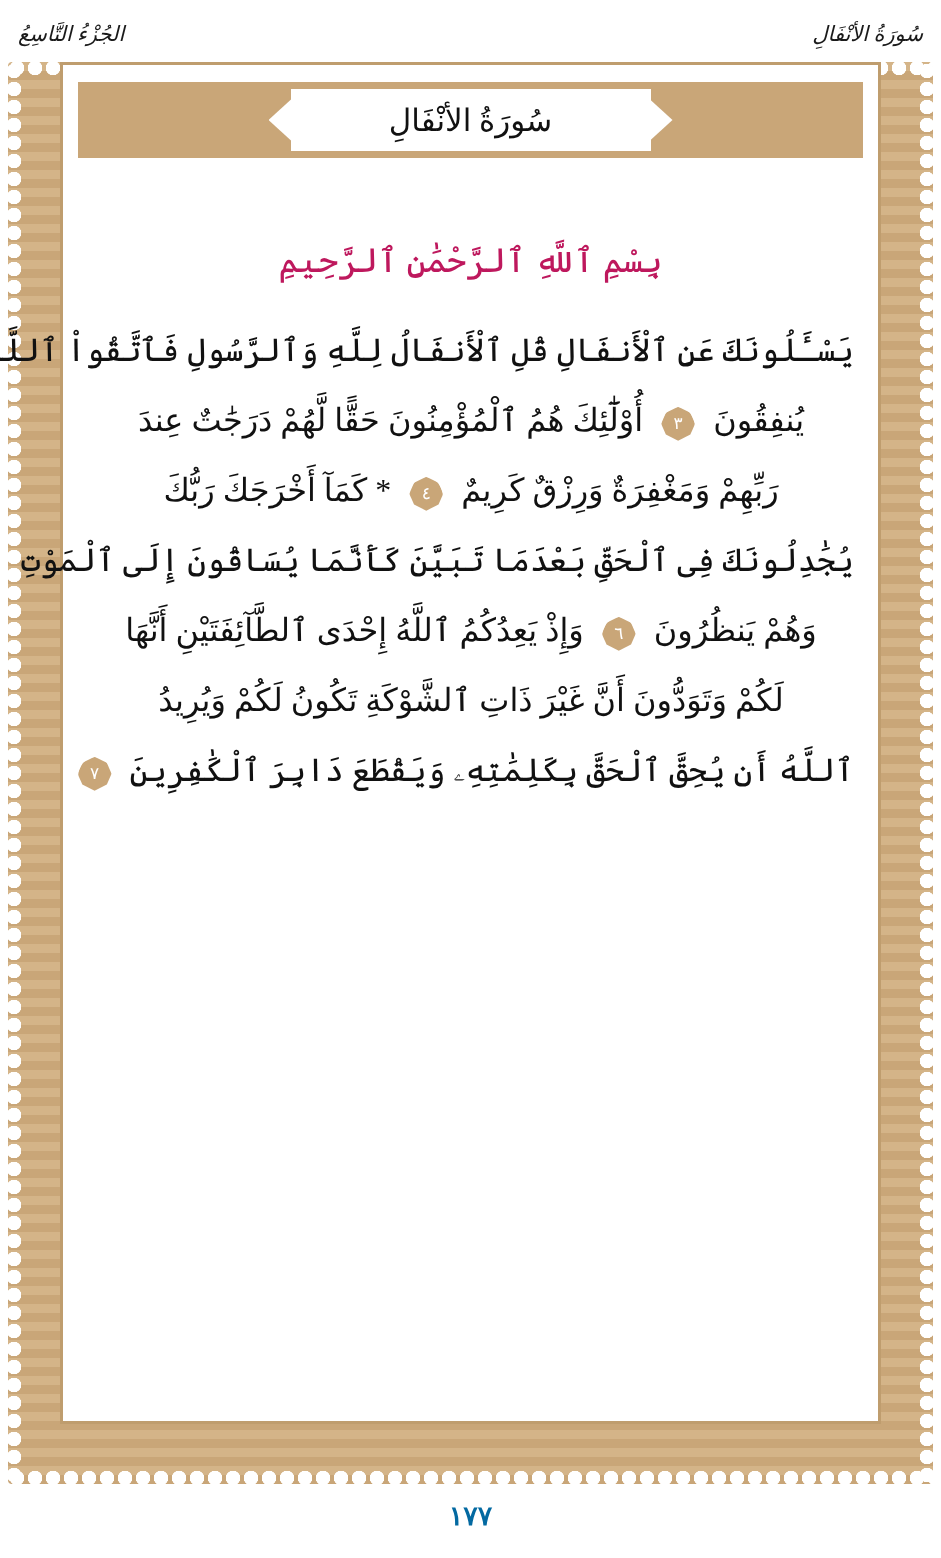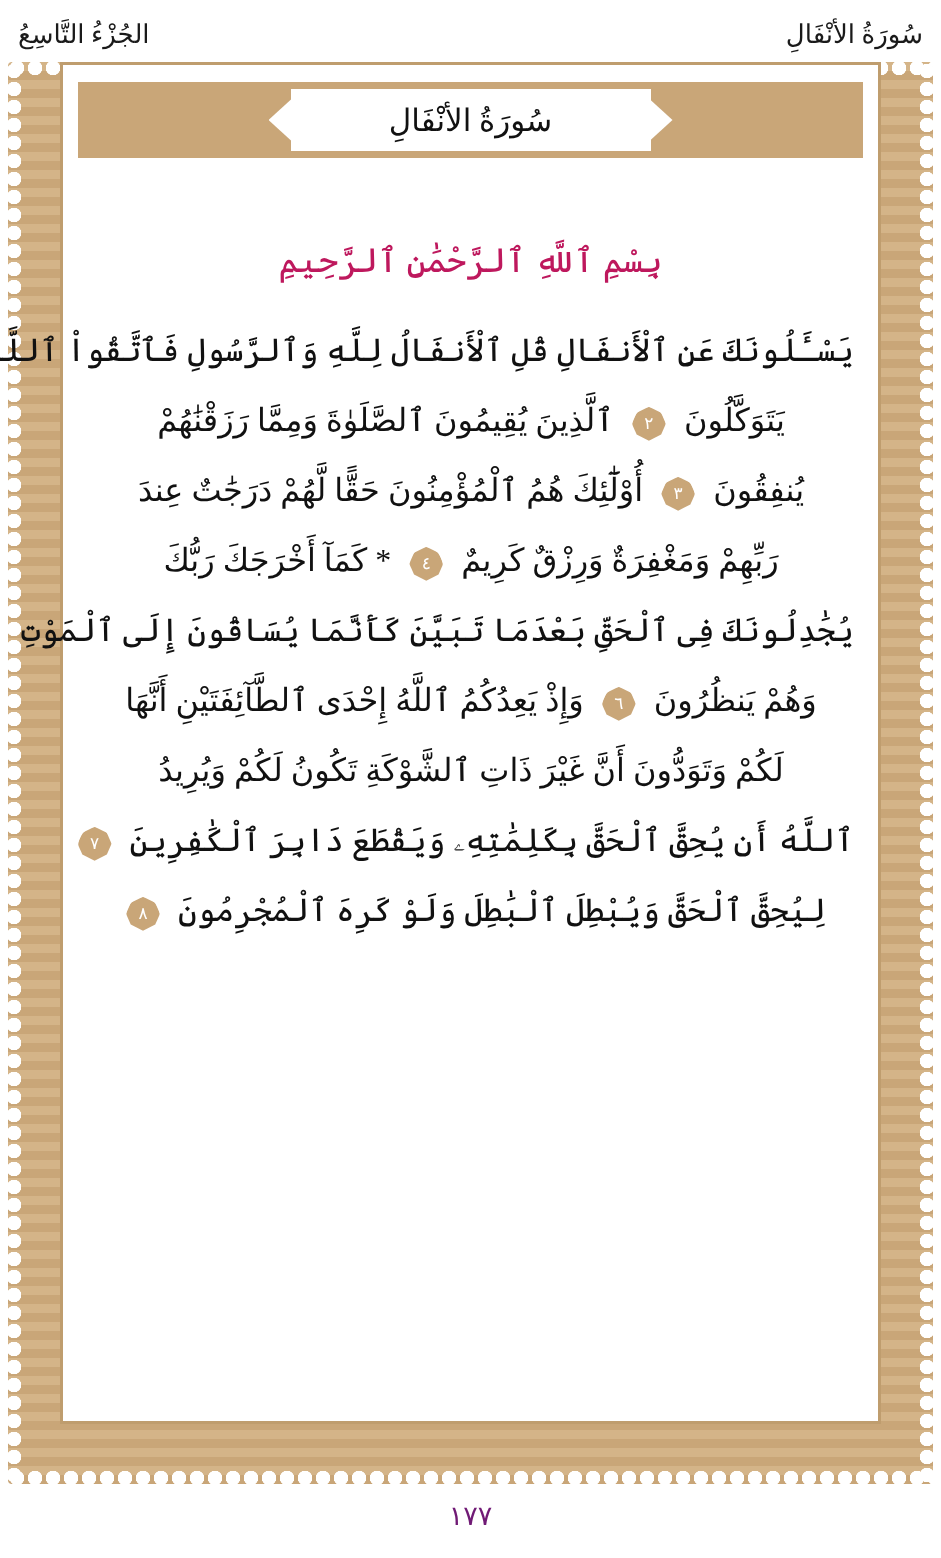--- a/index.html
+++ b/index.html
@@ -24,25 +24,26 @@
     right: 0;
     height: 40px;
     display: flex;
     flex-direction: row-reverse;
     justify-content: space-between;
     align-items: center;
     padding: 0 18px;
     box-sizing: border-box;
   }
   .page-header .hdr {
-    font-size: 26px;
+    font-size: 21px;
     color: #1a1a1a;
     letter-spacing: 0;
     white-space: nowrap;
     font-family: "Liberation Serif", "DejaVu Serif", serif;
+    font-style: italic;
   }
 
   
   .frame-outer {
     position: absolute;
     top: 62px;
     left: 8px;
     width: 925px;
     height: 1422px;
     box-sizing: border-box;
@@ -177,21 +178,22 @@
     font-family: "Liberation Serif", "DejaVu Serif", serif;
   }
 
   
   .page-number {
     position: absolute;
     left: 0; right: 0;
     top: 1500px;
     text-align: center;
     font-size: 27px;
-    color: #701a75;
+    color: #0369a1;
+    font-weight: bold;
   }
 </style>
 </head>
 <body>
 
 <div class="page">
 
   <div class="page-header">
     <span class="hdr">الجُزْءُ التَّاسِعُ</span>
     <span class="hdr">سُورَةُ الأنْفَالِ</span>
@@ -212,25 +214,20 @@
     </div>
   </div>
 
   <div class="basmala">بِسْمِ ٱللَّهِ ٱلرَّحْمَٰنِ ٱلرَّحِيمِ</div>
 
   <div class="quran-body">
     <div class="aya-line">
       <span>يَسْـَٔلُونَكَ عَنِ ٱلْأَنفَالِ قُلِ ٱلْأَنفَالُ لِلَّهِ وَٱلرَّسُولِ فَٱتَّقُواْ ٱللَّهَ</span>
     </div>
     <div class="aya-line">
-      <span>يَتَوَكَّلُونَ</span>
-      <span class="marker">٢</span>
-      <span>ٱلَّذِينَ يُقِيمُونَ ٱلصَّلَوٰةَ وَمِمَّا رَزَقْنَٰهُمْ</span>
-    </div>
-    <div class="aya-line">
       <span>يُنفِقُونَ</span>
       <span class="marker">٣</span>
       <span>أُوْلَٰٓئِكَ هُمُ ٱلْمُؤْمِنُونَ حَقًّا لَّهُمْ دَرَجَٰتٌ عِندَ</span>
     </div>
     <div class="aya-line">
       <span>رَبِّهِمْ وَمَغْفِرَةٌ وَرِزْقٌ كَرِيمٌ</span>
       <span class="marker">٤</span>
       <span>* كَمَآ أَخْرَجَكَ رَبُّكَ</span>
     </div>
     <div class="aya-line">
@@ -241,21 +238,17 @@
       <span class="marker">٦</span>
       <span>وَإِذْ يَعِدُكُمُ ٱللَّهُ إِحْدَى ٱلطَّآئِفَتَيْنِ أَنَّهَا</span>
     </div>
     <div class="aya-line">
       <span>لَكُمْ وَتَوَدُّونَ أَنَّ غَيْرَ ذَاتِ ٱلشَّوْكَةِ تَكُونُ لَكُمْ وَيُرِيدُ</span>
     </div>
     <div class="aya-line">
       <span>ٱللَّهُ أَن يُحِقَّ ٱلْحَقَّ بِكَلِمَٰتِهِۦ وَيَقْطَعَ دَابِرَ ٱلْكَٰفِرِينَ</span>
       <span class="marker">٧</span>
     </div>
-    <div class="aya-line">
-      <span>لِيُحِقَّ ٱلْحَقَّ وَيُبْطِلَ ٱلْبَٰطِلَ وَلَوْ كَرِهَ ٱلْمُجْرِمُونَ</span>
-      <span class="marker">٨</span>
-    </div>
   </div>
 
   <div class="page-number">١٧٧</div>
 
 </div>
 
 </body></html>

